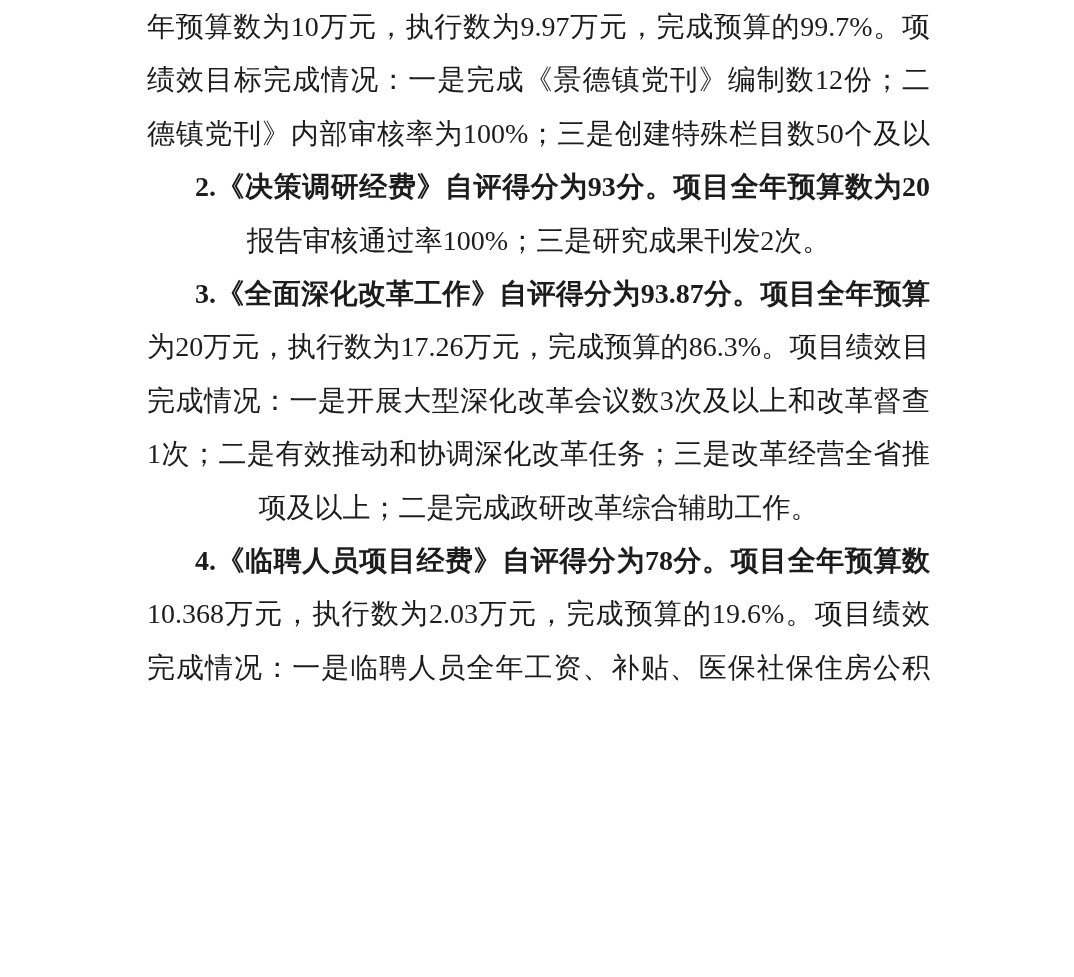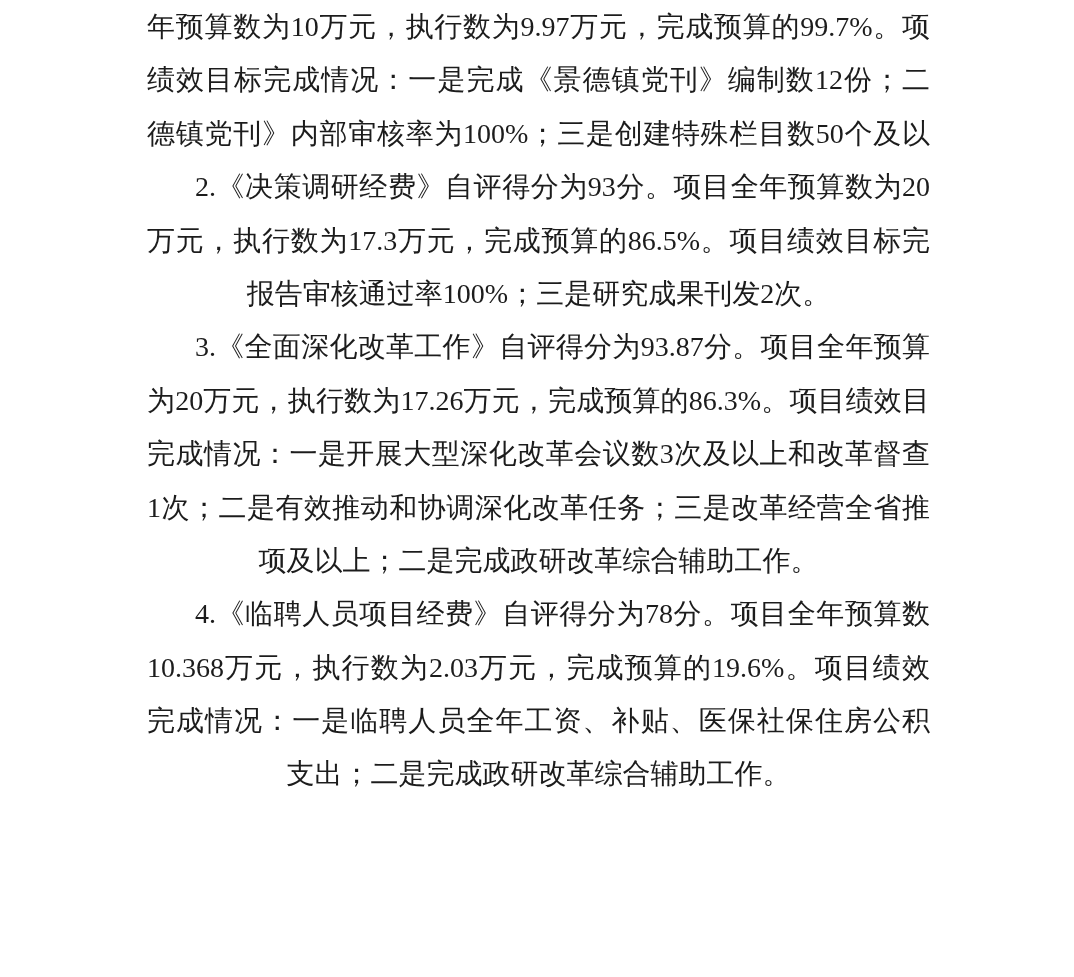--- a/index.html
+++ b/index.html
@@ -30,52 +30,51 @@
     text-align: center;
   }
   .text-line.justify {
     white-space: normal;
     text-align: justify;
     text-align-last: justify;
     overflow: hidden;
   }
   .text-line.indent {
     padding-left: 48px;
+    font-weight: bold;
   }
   .text-line.indent.justify {
     width: 735px;
   }
 </style>
 </head>
 <body>
 
 <div class="canvas">
   <div class="page-text">
 
     <div>
       <div class="text-line justify">年预算数为10万元，执行数为9.97万元，完成预算的99.7%。项目</div>
       <div class="text-line justify">绩效目标完成情况：一是完成《景德镇党刊》编制数12份；二是《景</div>
       <div class="text-line justify">德镇党刊》内部审核率为100%；三是创建特殊栏目数50个及以上。</div>
     </div>
 
     <div>
       <div class="text-line justify indent">2.《决策调研经费》自评得分为93分。项目全年预算数为20</div>
-      <div class="text-line justify">万元，执行数为17.3万元，完成预算的86.5%。项目绩效目标完</div>
       <div class="text-line">报告审核通过率100%；三是研究成果刊发2次。</div>
     </div>
 
     <div>
       <div class="text-line justify indent">3.《全面深化改革工作》自评得分为93.87分。项目全年预算数</div>
       <div class="text-line justify">为20万元，执行数为17.26万元，完成预算的86.3%。项目绩效目标</div>
       <div class="text-line justify">完成情况：一是开展大型深化改革会议数3次及以上和改革督查考核</div>
       <div class="text-line justify">1次；二是有效推动和协调深化改革任务；三是改革经营全省推广2</div>
       <div class="text-line">项及以上；二是完成政研改革综合辅助工作。</div>
     </div>
 
     <div>
       <div class="text-line justify indent">4.《临聘人员项目经费》自评得分为78分。项目全年预算数为</div>
       <div class="text-line justify">10.368万元，执行数为2.03万元，完成预算的19.6%。项目绩效目标</div>
       <div class="text-line justify">完成情况：一是临聘人员全年工资、补贴、医保社保住房公积金等</div>
-      <div class="text-line">支出；二是完成政研改革综合辅助工作。</div>
     </div>
 
   </div>
 </div>
 
 </body></html>

